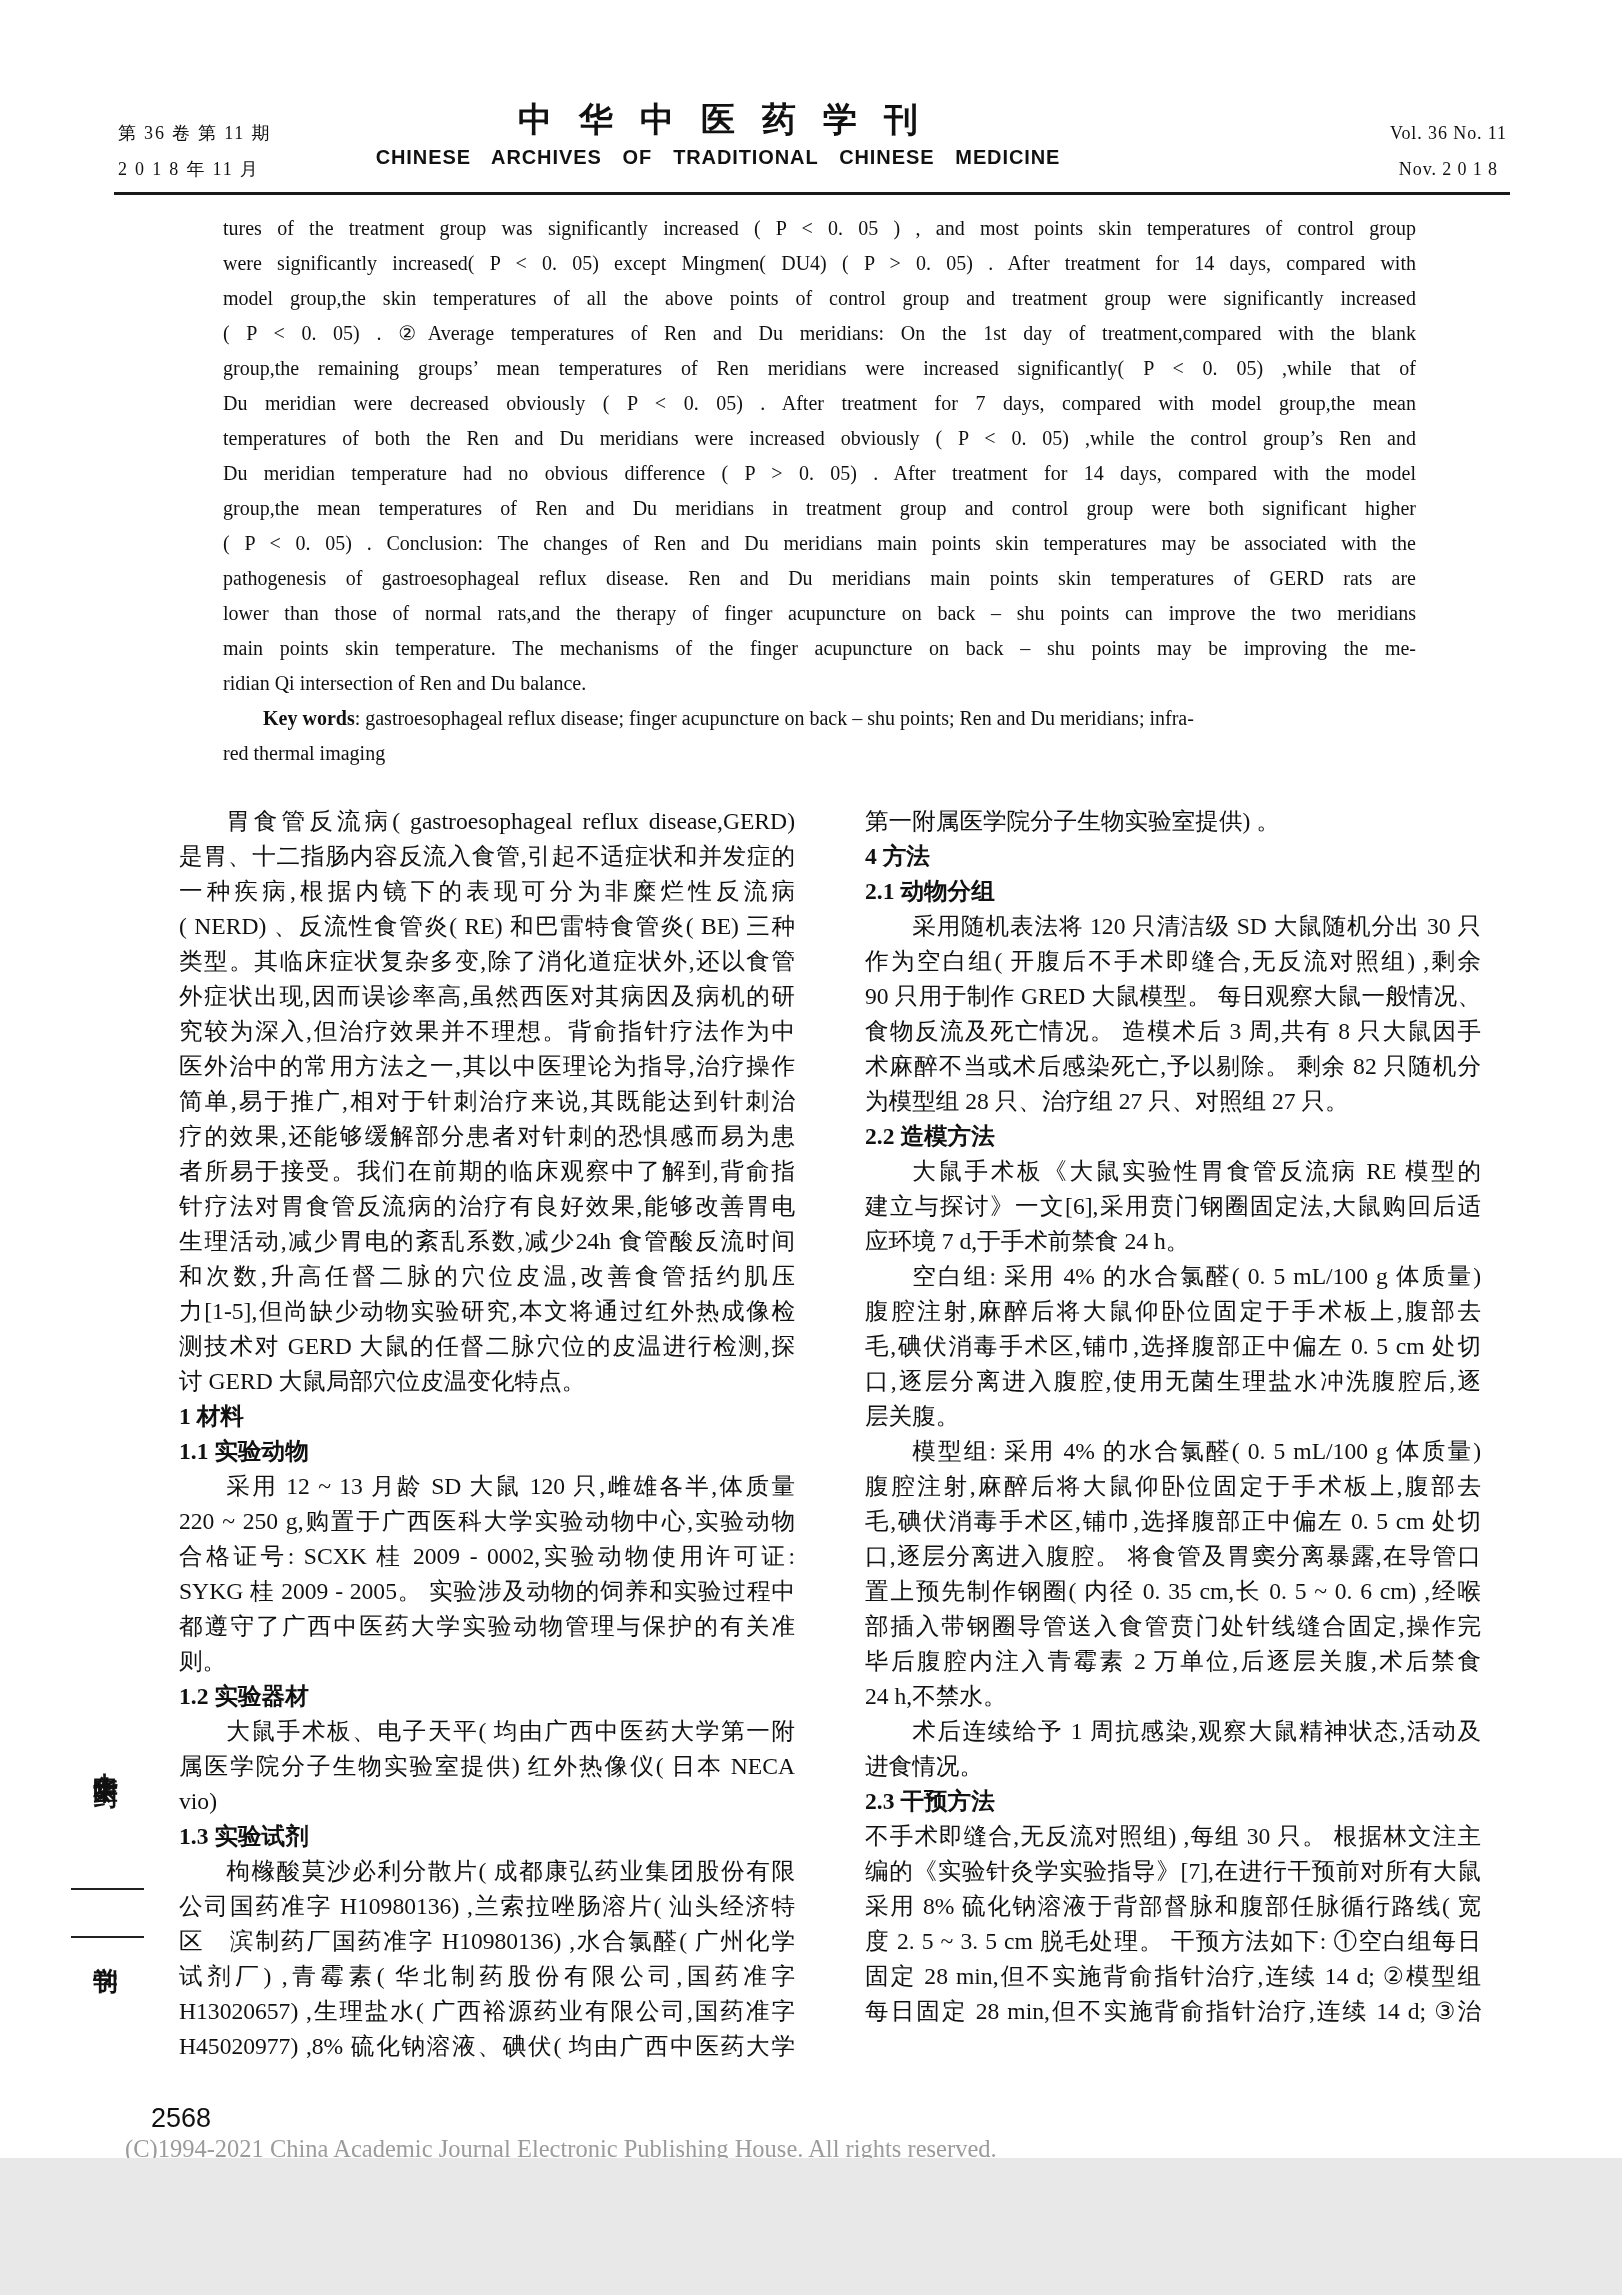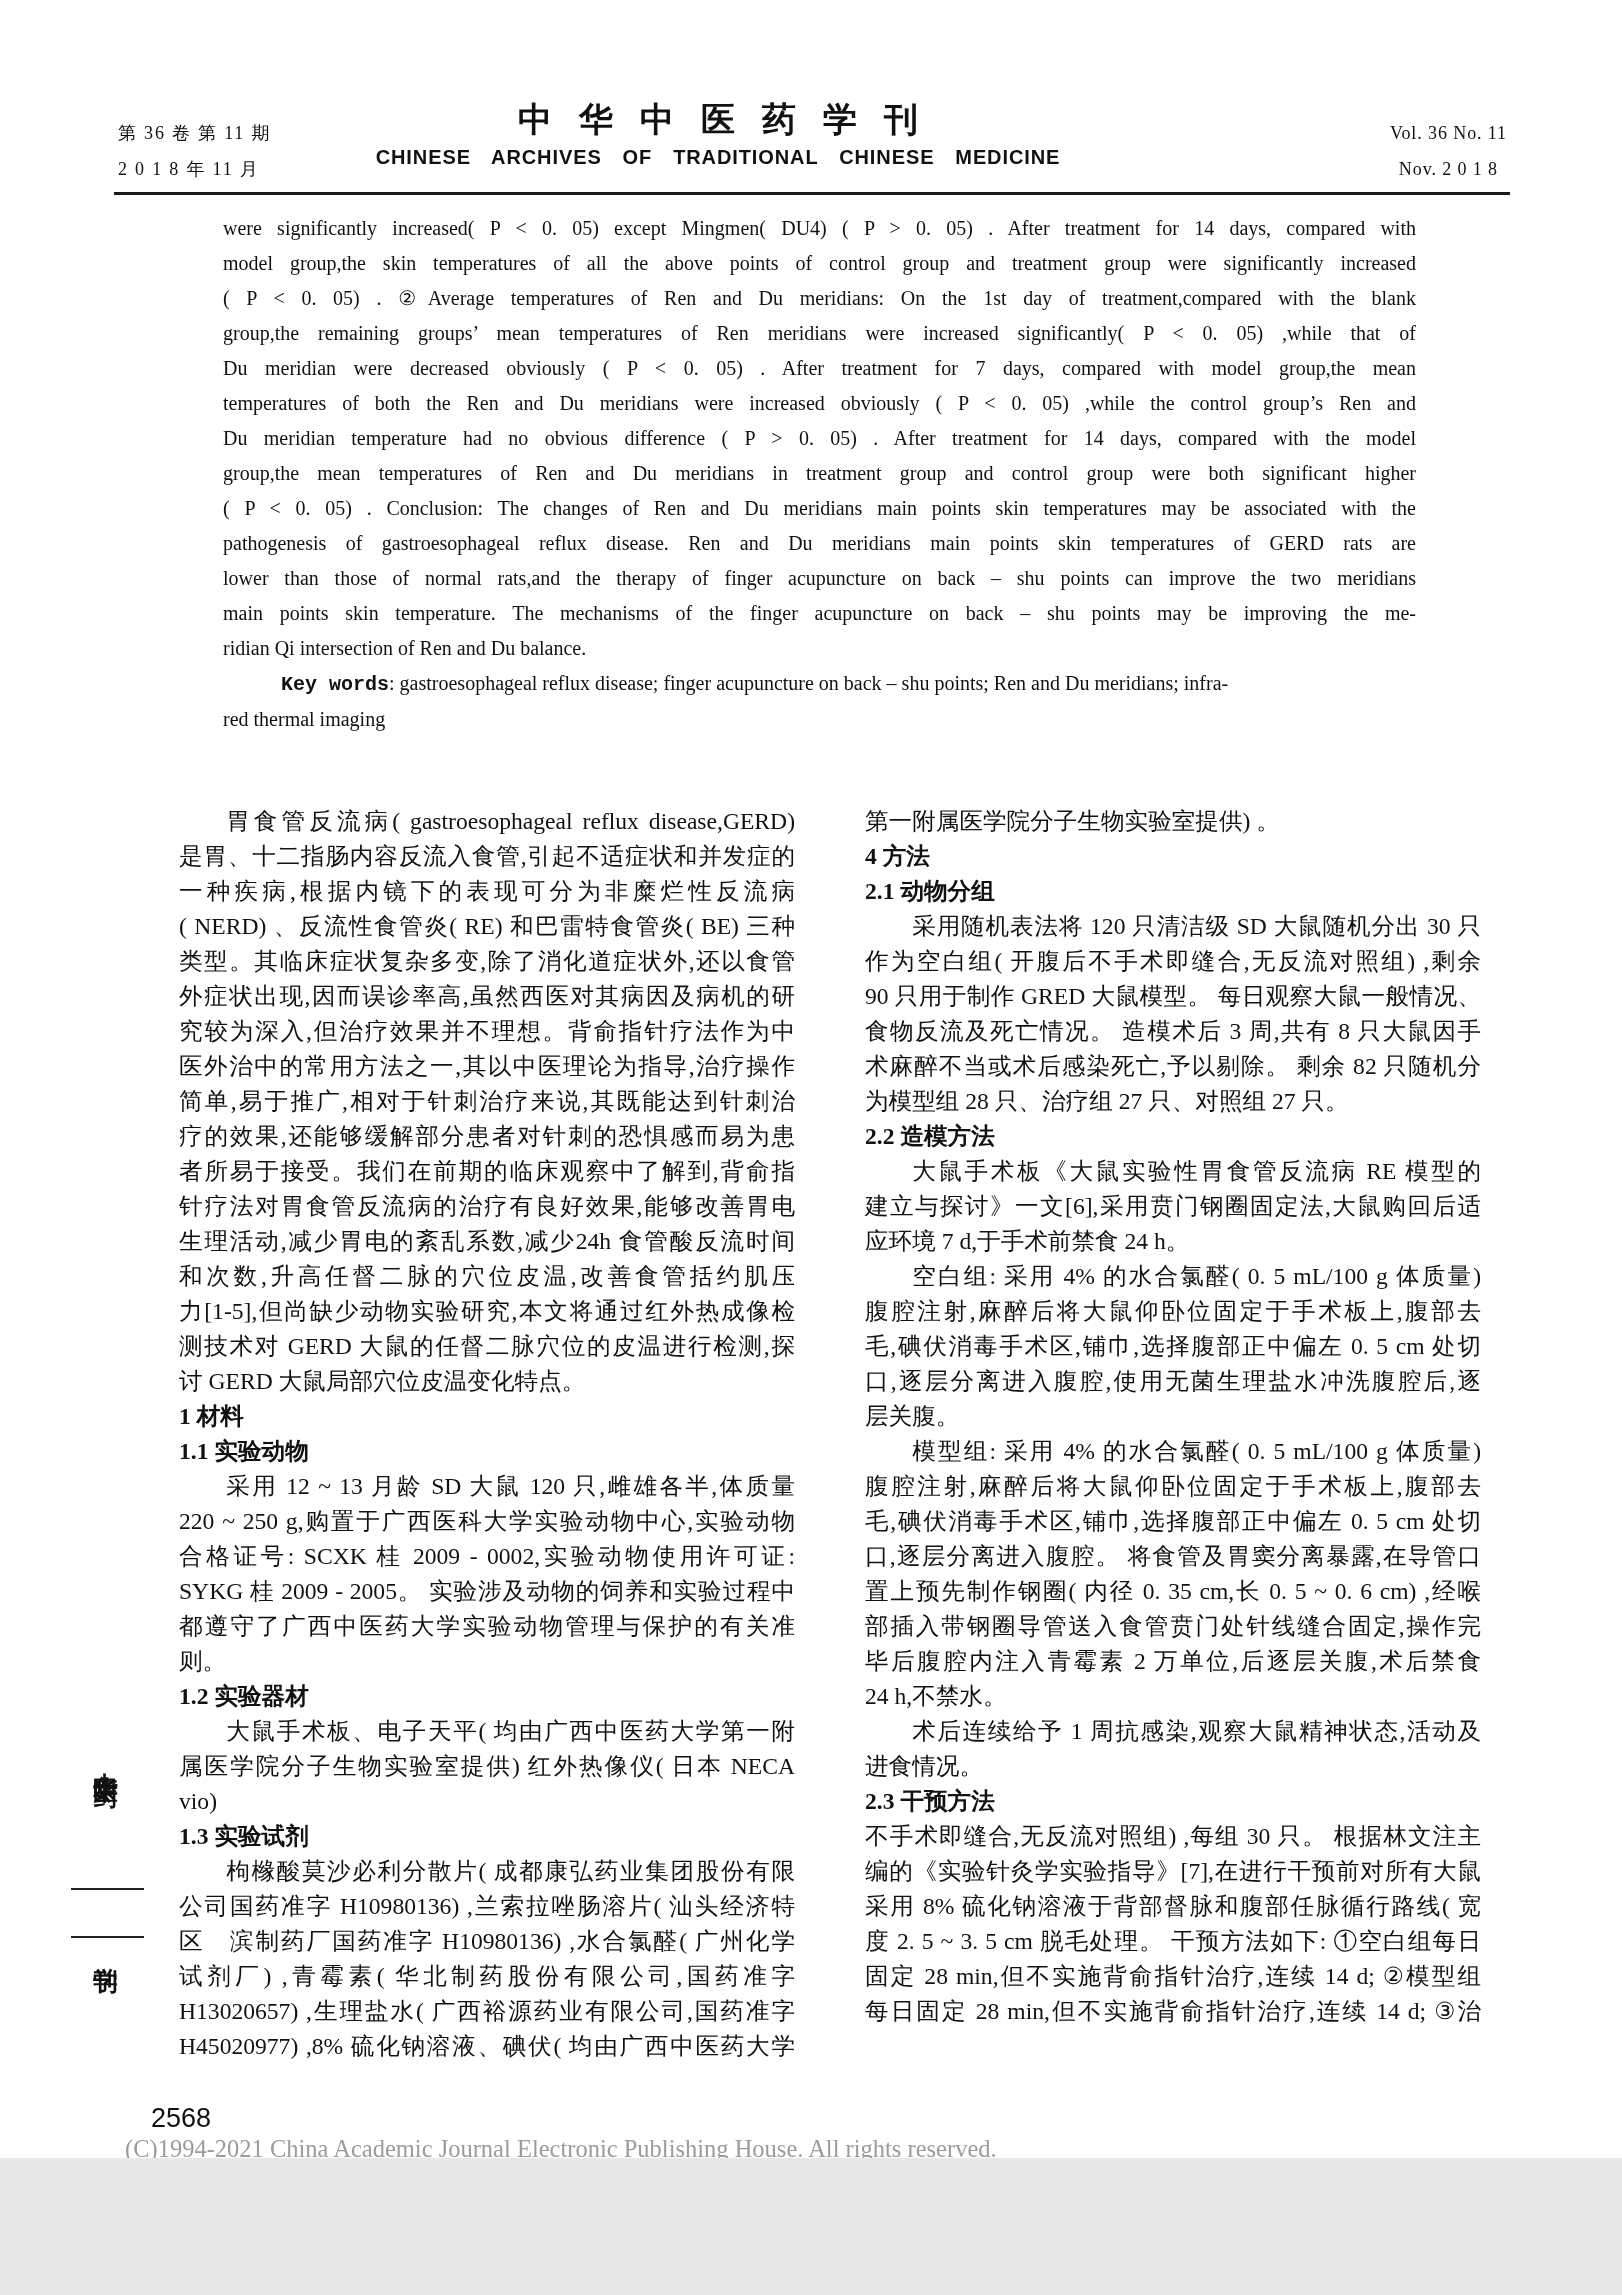--- a/index.html
+++ b/index.html
@@ -14,21 +14,21 @@
   .h-en{font-family:"Liberation Sans","DejaVu Sans",sans-serif;font-size:20px;font-weight:600;
         letter-spacing:0.9px;word-spacing:14.5px;line-height:25.5px;margin-top:1.8px;}
   .h-rule{position:absolute;left:114px;top:192px;width:1396px;height:2.7px;background:#1a1a1a;}
 
   
   .abs{position:absolute;left:223px;top:211px;width:1193px;font-size:20px;line-height:35px;}
   .ln{text-align:justify;text-align-last:justify;white-space:normal;}
   .ln.end{text-align-last:left;}
   .ln.ind{text-indent:2em;}
   .ln.hd{font-weight:bold;text-align-last:left;}
-  .kw{font-family:Liberation Mono, monospace;font-weight:bold;margin-left:18px;}
+  .kw{font-family:Liberation Serif, serif;font-weight:bold;}
 
   
   .col{position:absolute;top:804px;width:616px;font-size:23.6px;line-height:35px;}
   .col.left{left:179px;}
   .col.right{left:865px;}
 
   
   .side-txt{position:absolute;left:89px;writing-mode:vertical-rl;font-size:24.5px;letter-spacing:2.7px;font-weight:bold;}
   .side-txt.t1{top:1753px;}
   .side-txt.t2{top:1948px;}
@@ -56,20 +56,21 @@
     <div class="h-en">CHINESE  ARCHIVES  OF  TRADITIONAL  CHINESE  MEDICINE</div>
   </div>
   <div class="h-right">
     <div>Vol. 36  No. 11</div>
     <div>Nov.  2 0 1 8</div>
   </div>
   <div class="h-rule"></div>
 
   <div class="abs">
     <div>
+        <div class="ln">tures of the treatment group was significantly increased ( P &lt; 0. 05 ) , and most points skin temperatures of control group</div>
         <div class="ln">were significantly increased( P &lt; 0. 05) except Mingmen( DU4) ( P &gt; 0. 05) .  After treatment for 14 days, compared with</div>
         <div class="ln">model group,the skin temperatures of all the above points of control group and treatment group were significantly increased</div>
         <div class="ln">( P &lt; 0. 05) . ②Average temperatures of Ren and Du meridians: On the 1st day of treatment,compared with the blank</div>
         <div class="ln">group,the remaining groups’ mean temperatures of Ren meridians were increased significantly( P &lt; 0. 05) ,while that of</div>
         <div class="ln">Du meridian were decreased obviously ( P &lt; 0. 05) .  After treatment for 7 days, compared with model group,the mean</div>
         <div class="ln">temperatures of both the Ren and Du meridians were increased obviously ( P &lt; 0. 05) ,while the control group’s Ren and</div>
         <div class="ln">Du meridian temperature had no obvious difference ( P &gt; 0. 05) .  After treatment for 14 days, compared with the model</div>
         <div class="ln">group,the mean temperatures of Ren and Du meridians in treatment group and control group were both significant higher</div>
         <div class="ln">( P &lt; 0. 05) . Conclusion: The changes of Ren and Du meridians main points skin temperatures may be associated with the</div>
         <div class="ln">pathogenesis of gastroesophageal reflux disease. Ren and Du meridians main points skin temperatures of GERD rats are</div>

